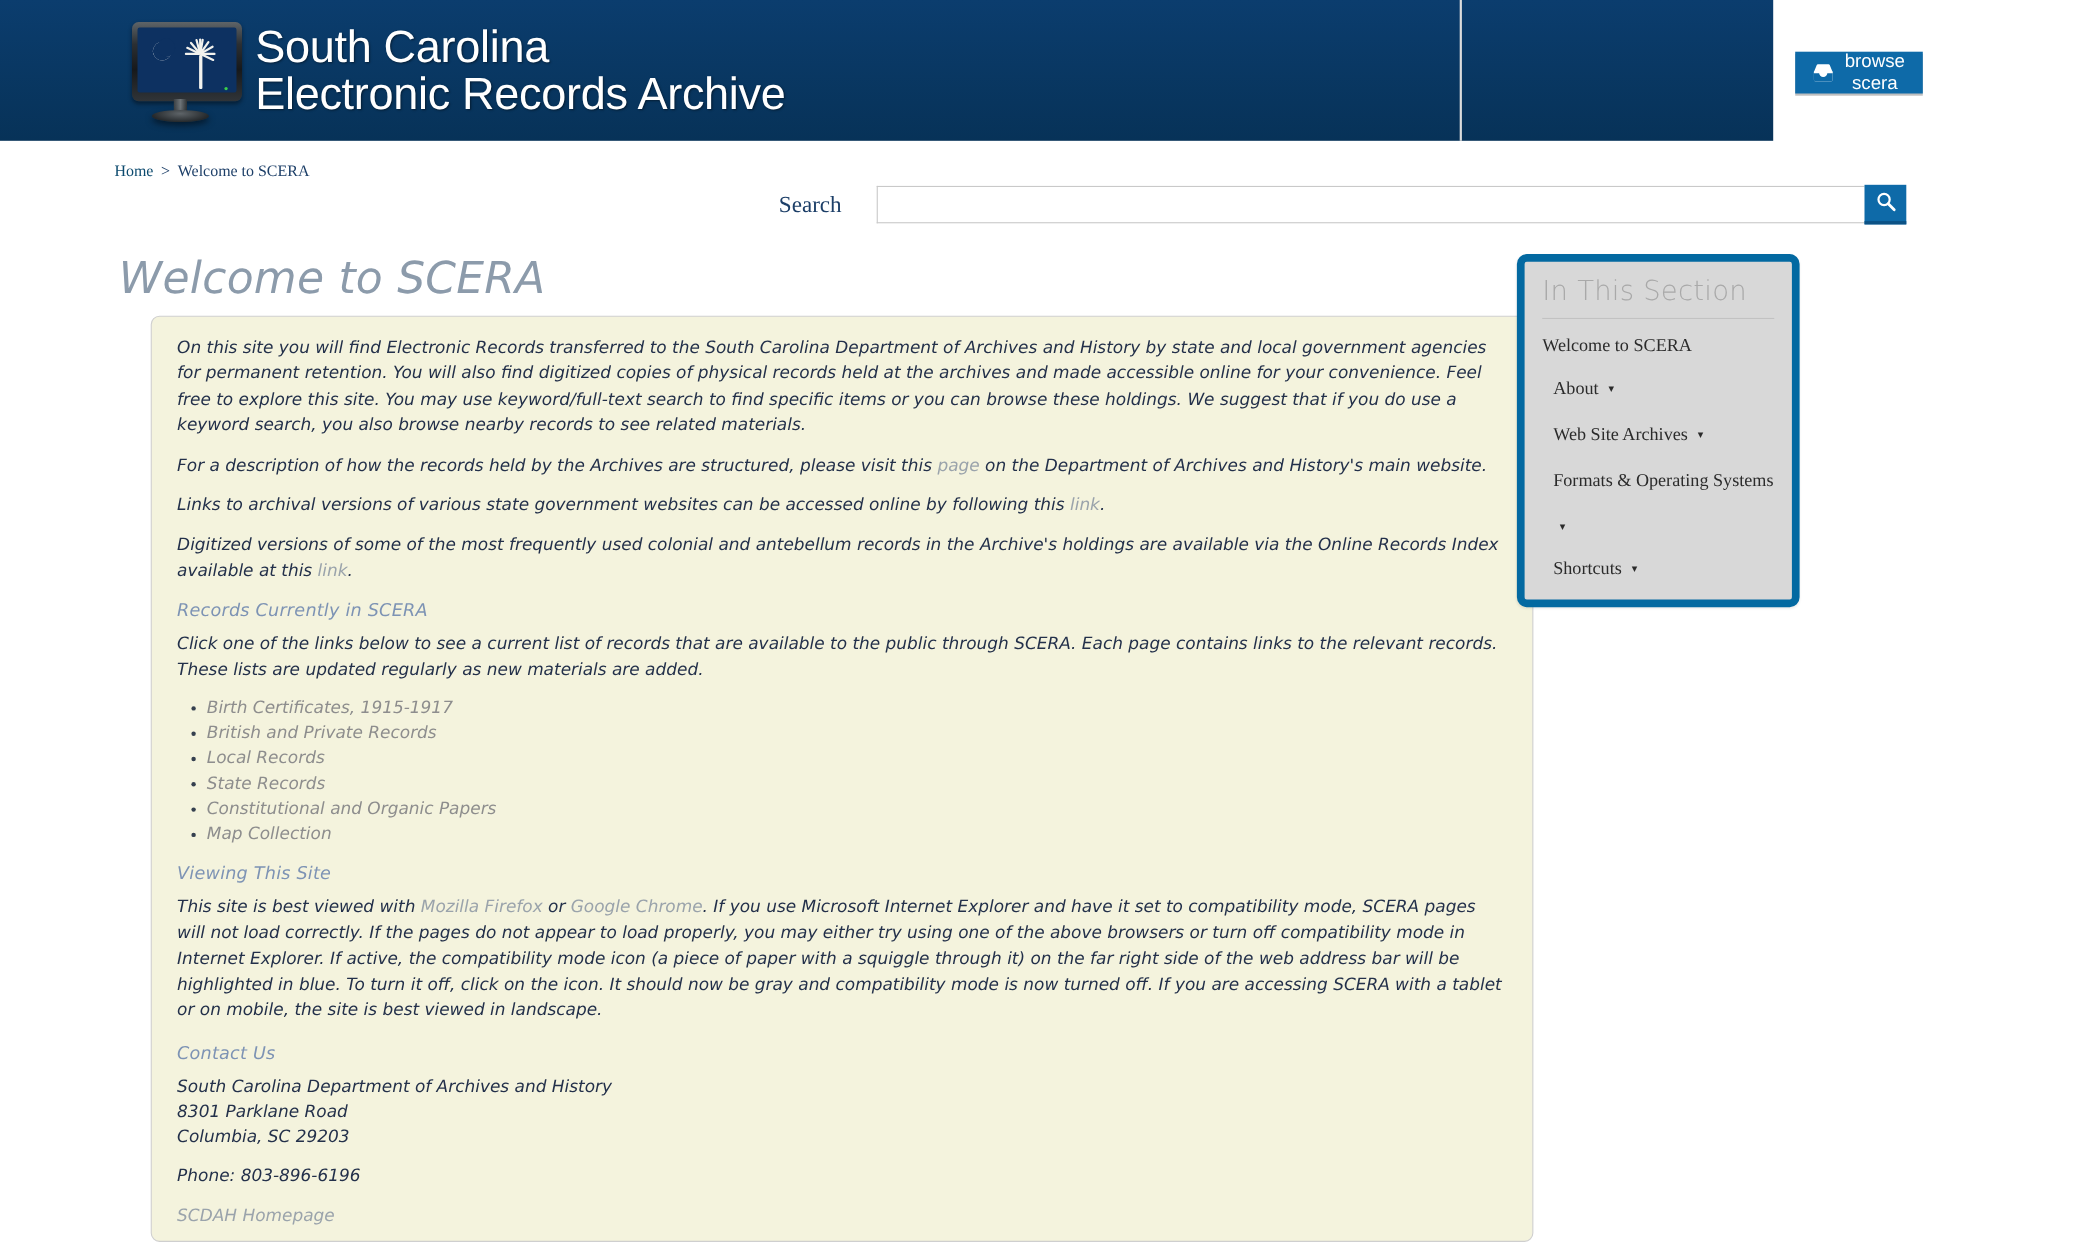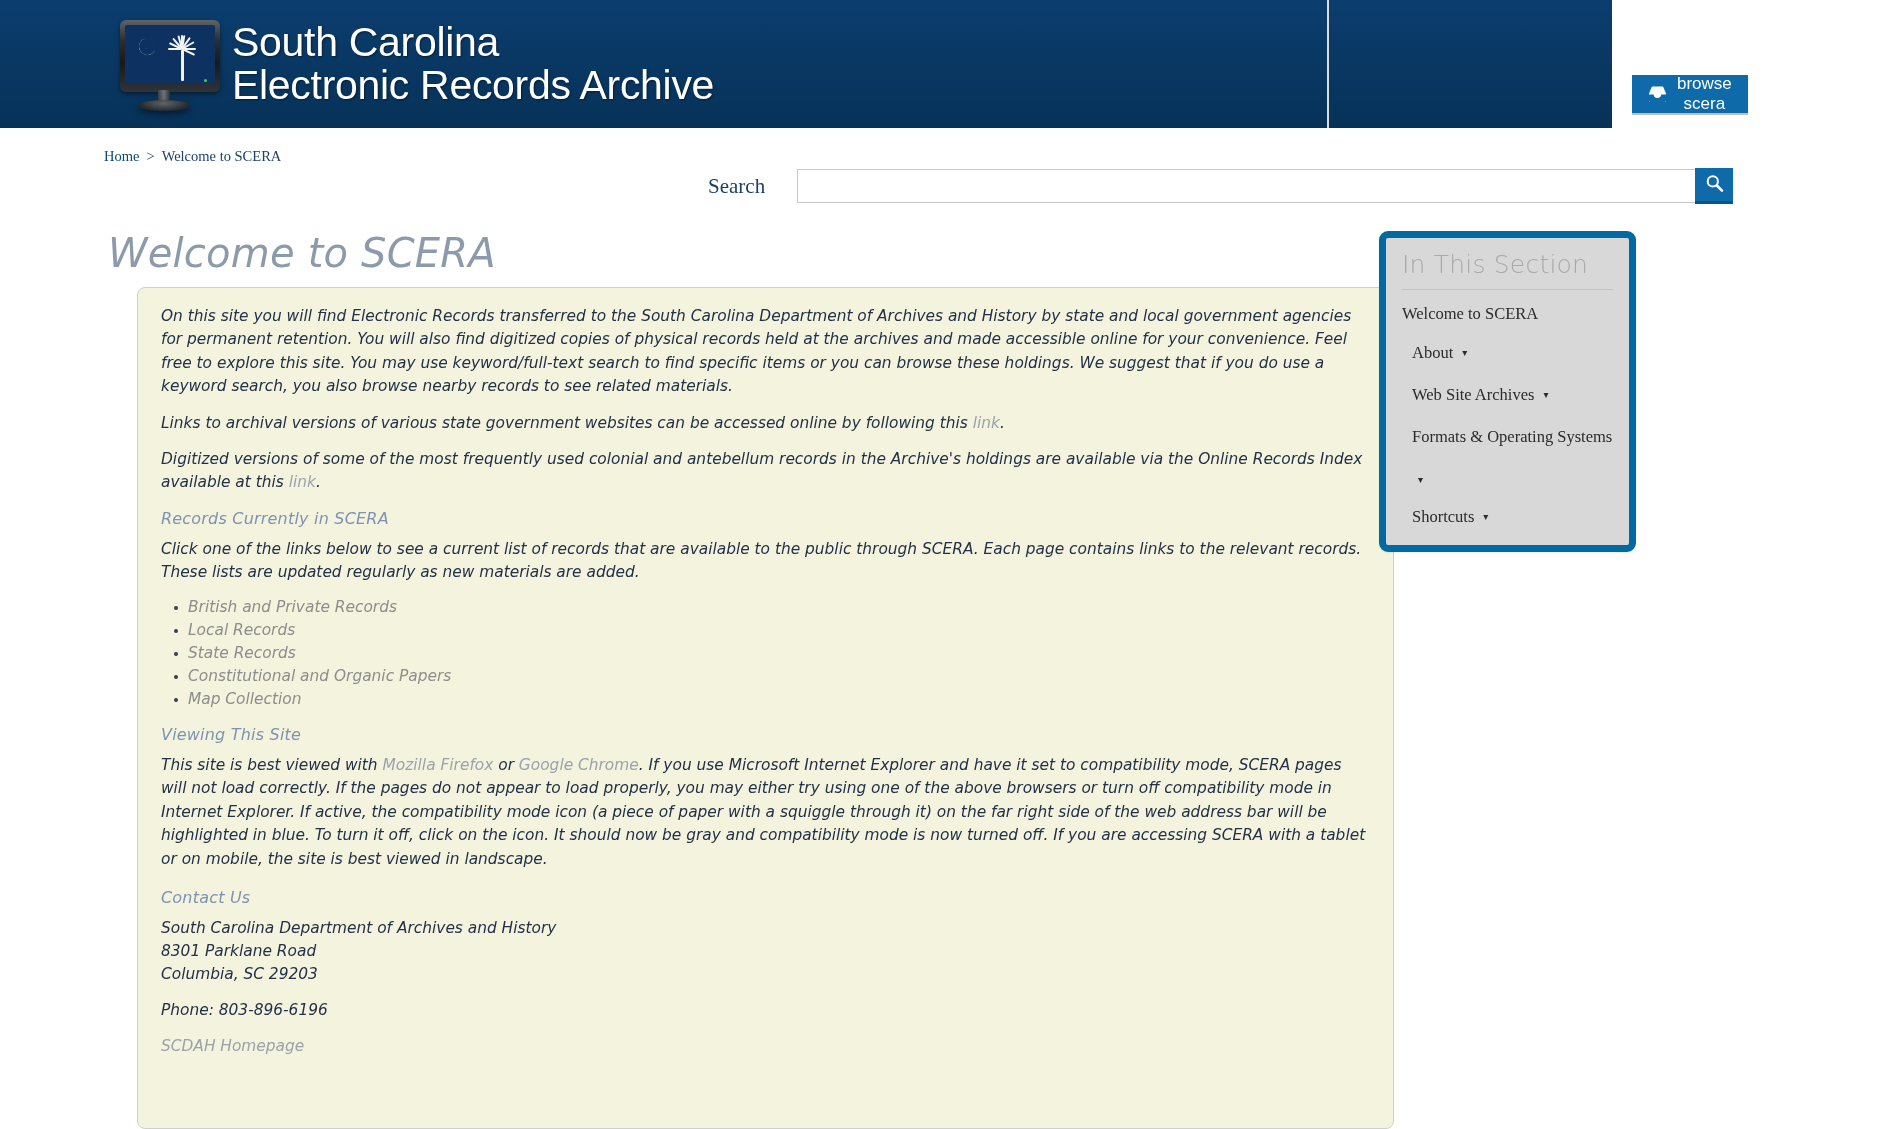--- a/index.html
+++ b/index.html
@@ -161,21 +161,20 @@
     gap: 10px;
     height: 38px;
     padding: 0 16px;
     background: #0e6aa8;
     border: none;
     color: #ffffff;
     font-size: 17px;
     font-family: "Liberation Sans", sans-serif;
     cursor: pointer;
     box-shadow: 0 2px 0 rgba(0,0,0,.25);
-    margin-top: 28px;
   }
   .inbox-icon { display: inline-block; width: 19px; height: 17px; }
 
   
   .breadcrumb {
     position: absolute;
     left: 104px;
     top: 148px;
     font-size: 14.5px;
     color: #1d3f68;
@@ -421,29 +420,31 @@
     </span>
   </button>
 </div>
 
 <div class="page-title">Welcome to SCERA</div>
 
 <div class="content-box">
 
   <p>On this site you will find Electronic Records transferred to the South Carolina Department of Archives and History by state and local government agencies for permanent retention. You will also find digitized copies of physical records held at the archives and made accessible online for your convenience. Feel free to explore this site. You may use keyword/full-text search to find specific items or you can browse these holdings. We suggest that if you do use a keyword search, you also browse nearby records to see related materials.</p>
 
+  <p><span>For a description of how the records held by the Archives are structured, please visit this </span><a href="#">page</a><span> on the Department of Archives and History's main website.</span></p>
 
   <p><span>Links to archival versions of various state government websites can be accessed online by following this </span><a href="#">link</a><span>.</span></p>
 
   <p><span>Digitized versions of some of the most frequently used colonial and antebellum records in the Archive's holdings are available via the Online Records Index available at this </span><a href="#">link</a><span>.</span></p>
 
   <h2 class="first">Records Currently in SCERA</h2>
   <p>Click one of the links below to see a current list of records that are available to the public through SCERA. Each page contains links to the relevant records. These lists are updated regularly as new materials are added.</p>
 
   <ul>
+    <li><a href="#">Birth Certificates, 1915-1917</a></li>
     <li><a href="#">British and Private Records</a></li>
     <li><a href="#">Local Records</a></li>
     <li><a href="#">State Records</a></li>
     <li><a href="#">Constitutional and Organic Papers</a></li>
     <li><a href="#">Map Collection</a></li>
   </ul>
 
   <h2>Viewing This Site</h2>
   <p><span>This site is best viewed with </span><a href="#">Mozilla Firefox</a><span> or </span><a href="#">Google Chrome</a><span>. If you use Microsoft Internet Explorer and have it set to compatibility mode, SCERA pages will not load correctly. If the pages do not appear to load properly, you may either try using one of the above browsers or turn off compatibility mode in Internet Explorer. If active, the compatibility mode icon (a piece of paper with a squiggle through it) on the far right side of the web address bar will be highlighted in blue. To turn it off, click on the icon. It should now be gray and compatibility mode is now turned off. If you are accessing SCERA with a tablet or on mobile, the site is best viewed in landscape.</span></p>
 

